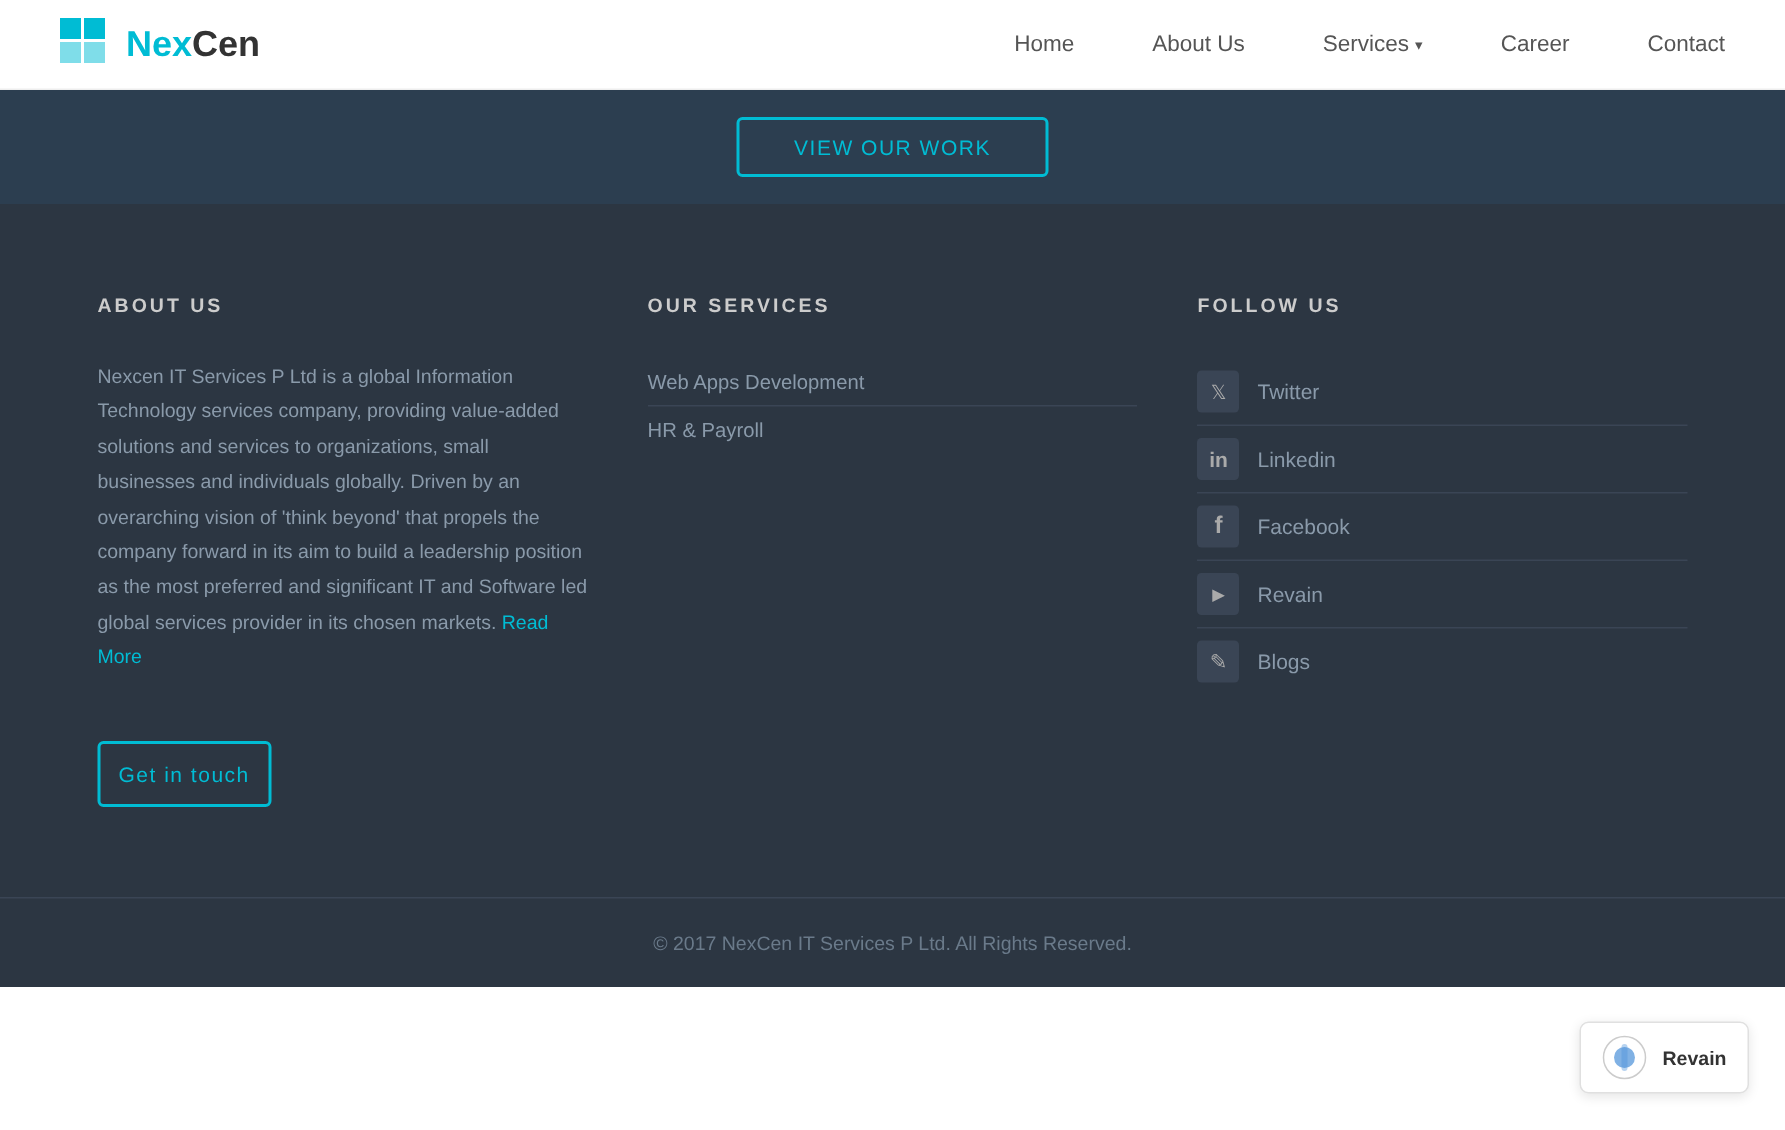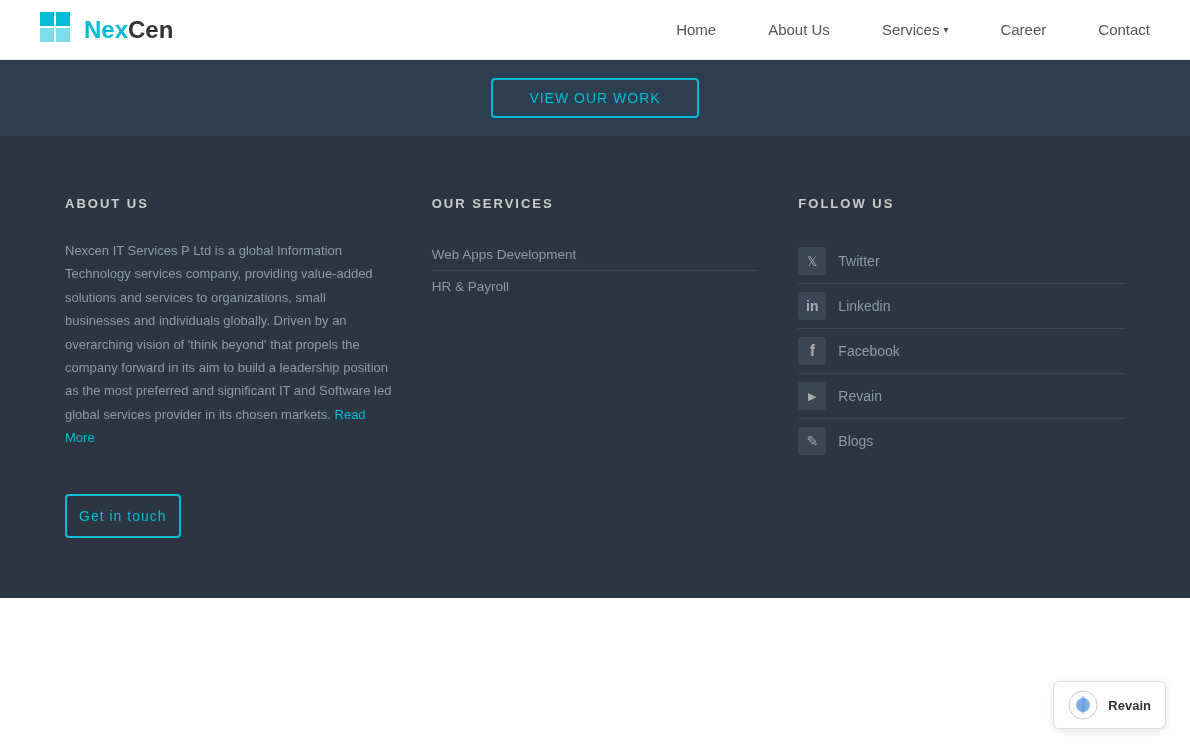--- a/index.html
+++ b/index.html
@@ -277,20 +277,23 @@
         </li>
         <li>
           <span class="social-icon" style="font-size:14px;">✎</span>
           <span>Blogs</span>
         </li>
       </ul>
     </div>
 
   </div>
 
+  <div class="footer-bottom">
+    <span>© 2017 NexCen IT Services P Ltd. All Rights Reserved.</span>
+  </div>
 </footer>
 
 <div class="revain-widget">
   <svg class="revain-logo" viewBox="0 0 30 30" fill="none" xmlns="http://www.w3.org/2000/svg">
     <circle cx="15" cy="15" r="14" stroke="#ccc" stroke-width="1"></circle>
     <circle cx="15" cy="15" r="7" fill="#4a90d9" opacity="0.7"></circle>
     <rect x="13" y="6" width="4" height="18" rx="2" fill="#4a90d9" opacity="0.4"></rect>
   </svg>
   <span class="revain-text">Revain</span>
 </div>

